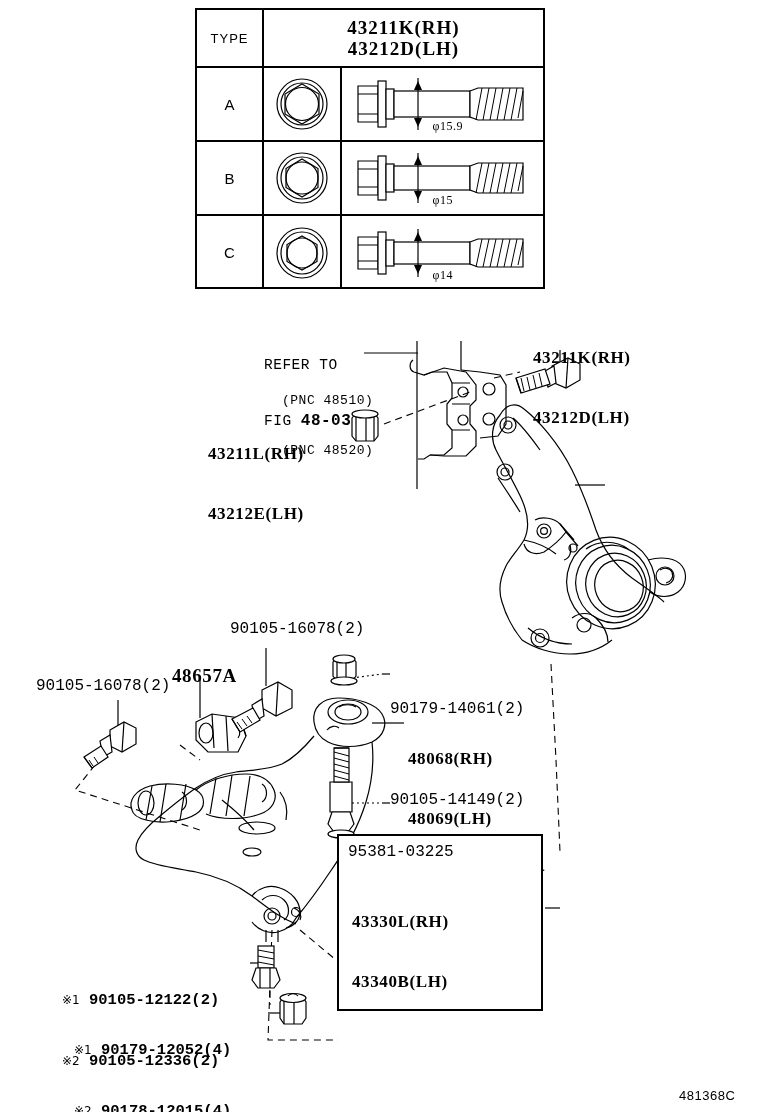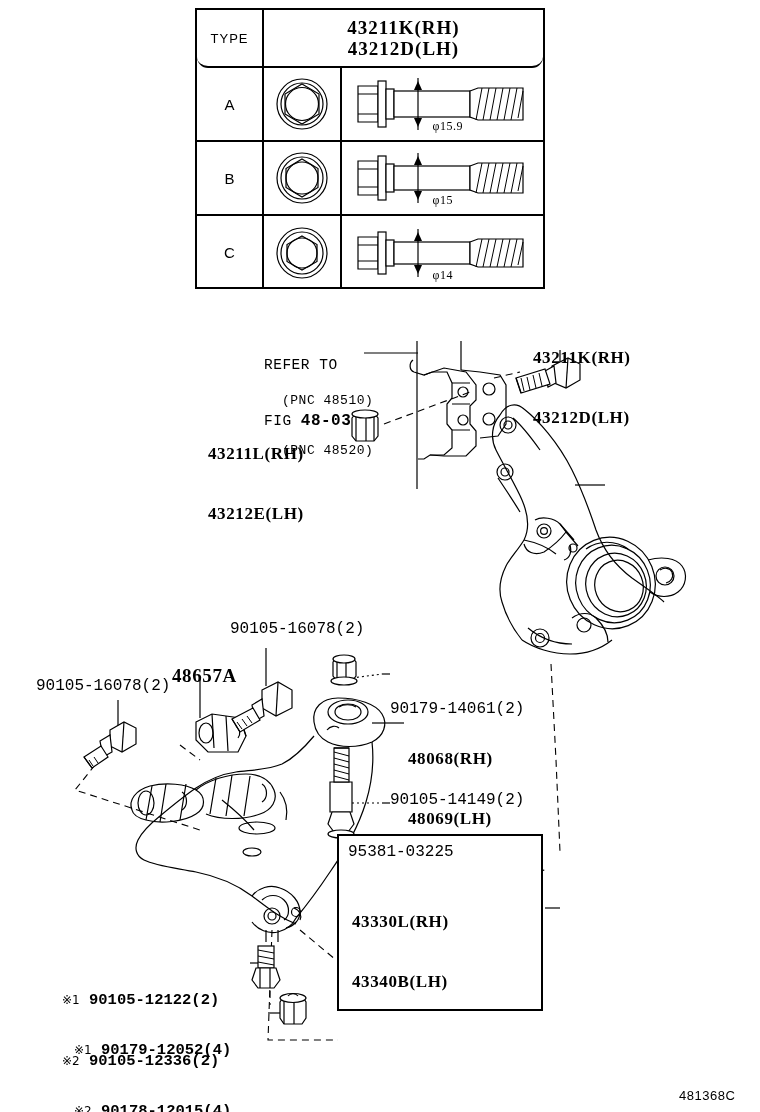--- a/index.html
+++ b/index.html
@@ -32,21 +32,21 @@
     height: 281px;
     border: 2px solid #000;
     box-sizing: border-box;
     background: #fff;
   }
   .tt-row {
     display: flex;
     box-sizing: border-box;
     width: 100%;
   }
-  .tt-row.head { height: 58px; border-bottom: 2px solid #000; border-radius: 11px; }
+  .tt-row.head { height: 58px; border-bottom: 2px solid #000; }
   .tt-row.body { height: 74px; border-bottom: 2px solid #000; }
   .tt-row.body.last { border-bottom: none; height: 73px; }
   .tt-cell-type {
     width: 67px;
     border-right: 2px solid #000;
     box-sizing: border-box;
     display: flex;
     align-items: center;
     justify-content: center;
   }

